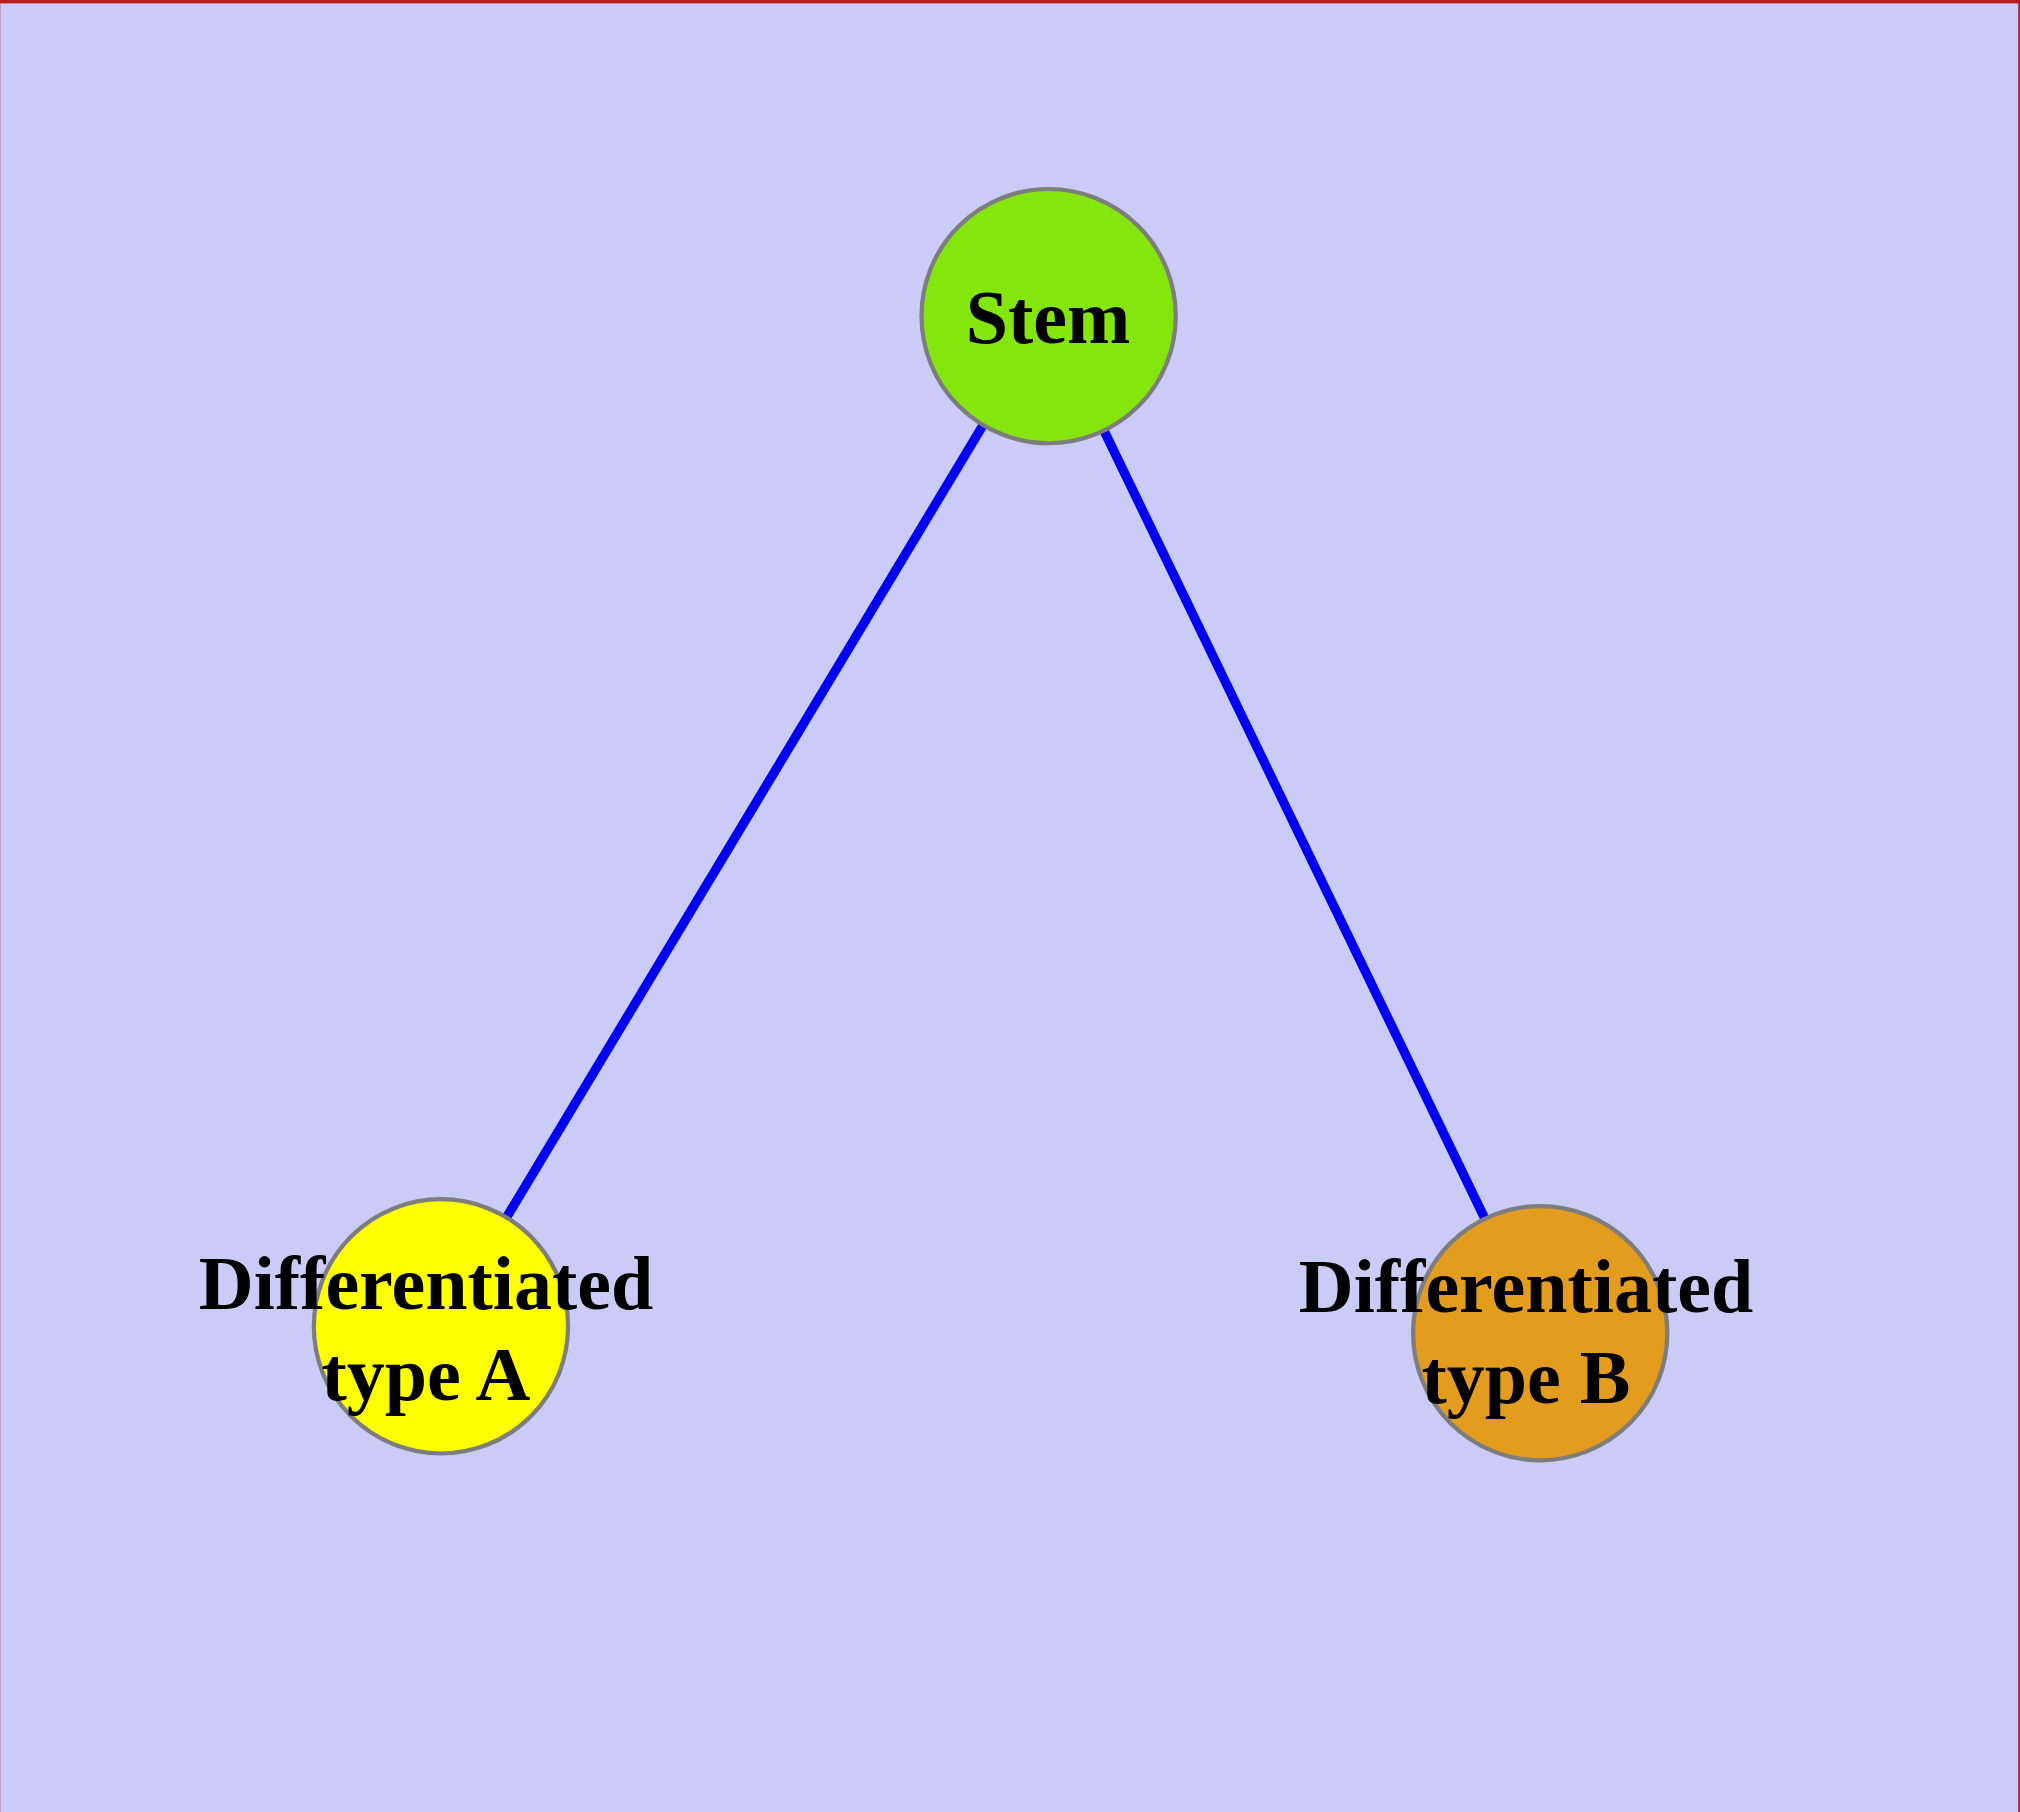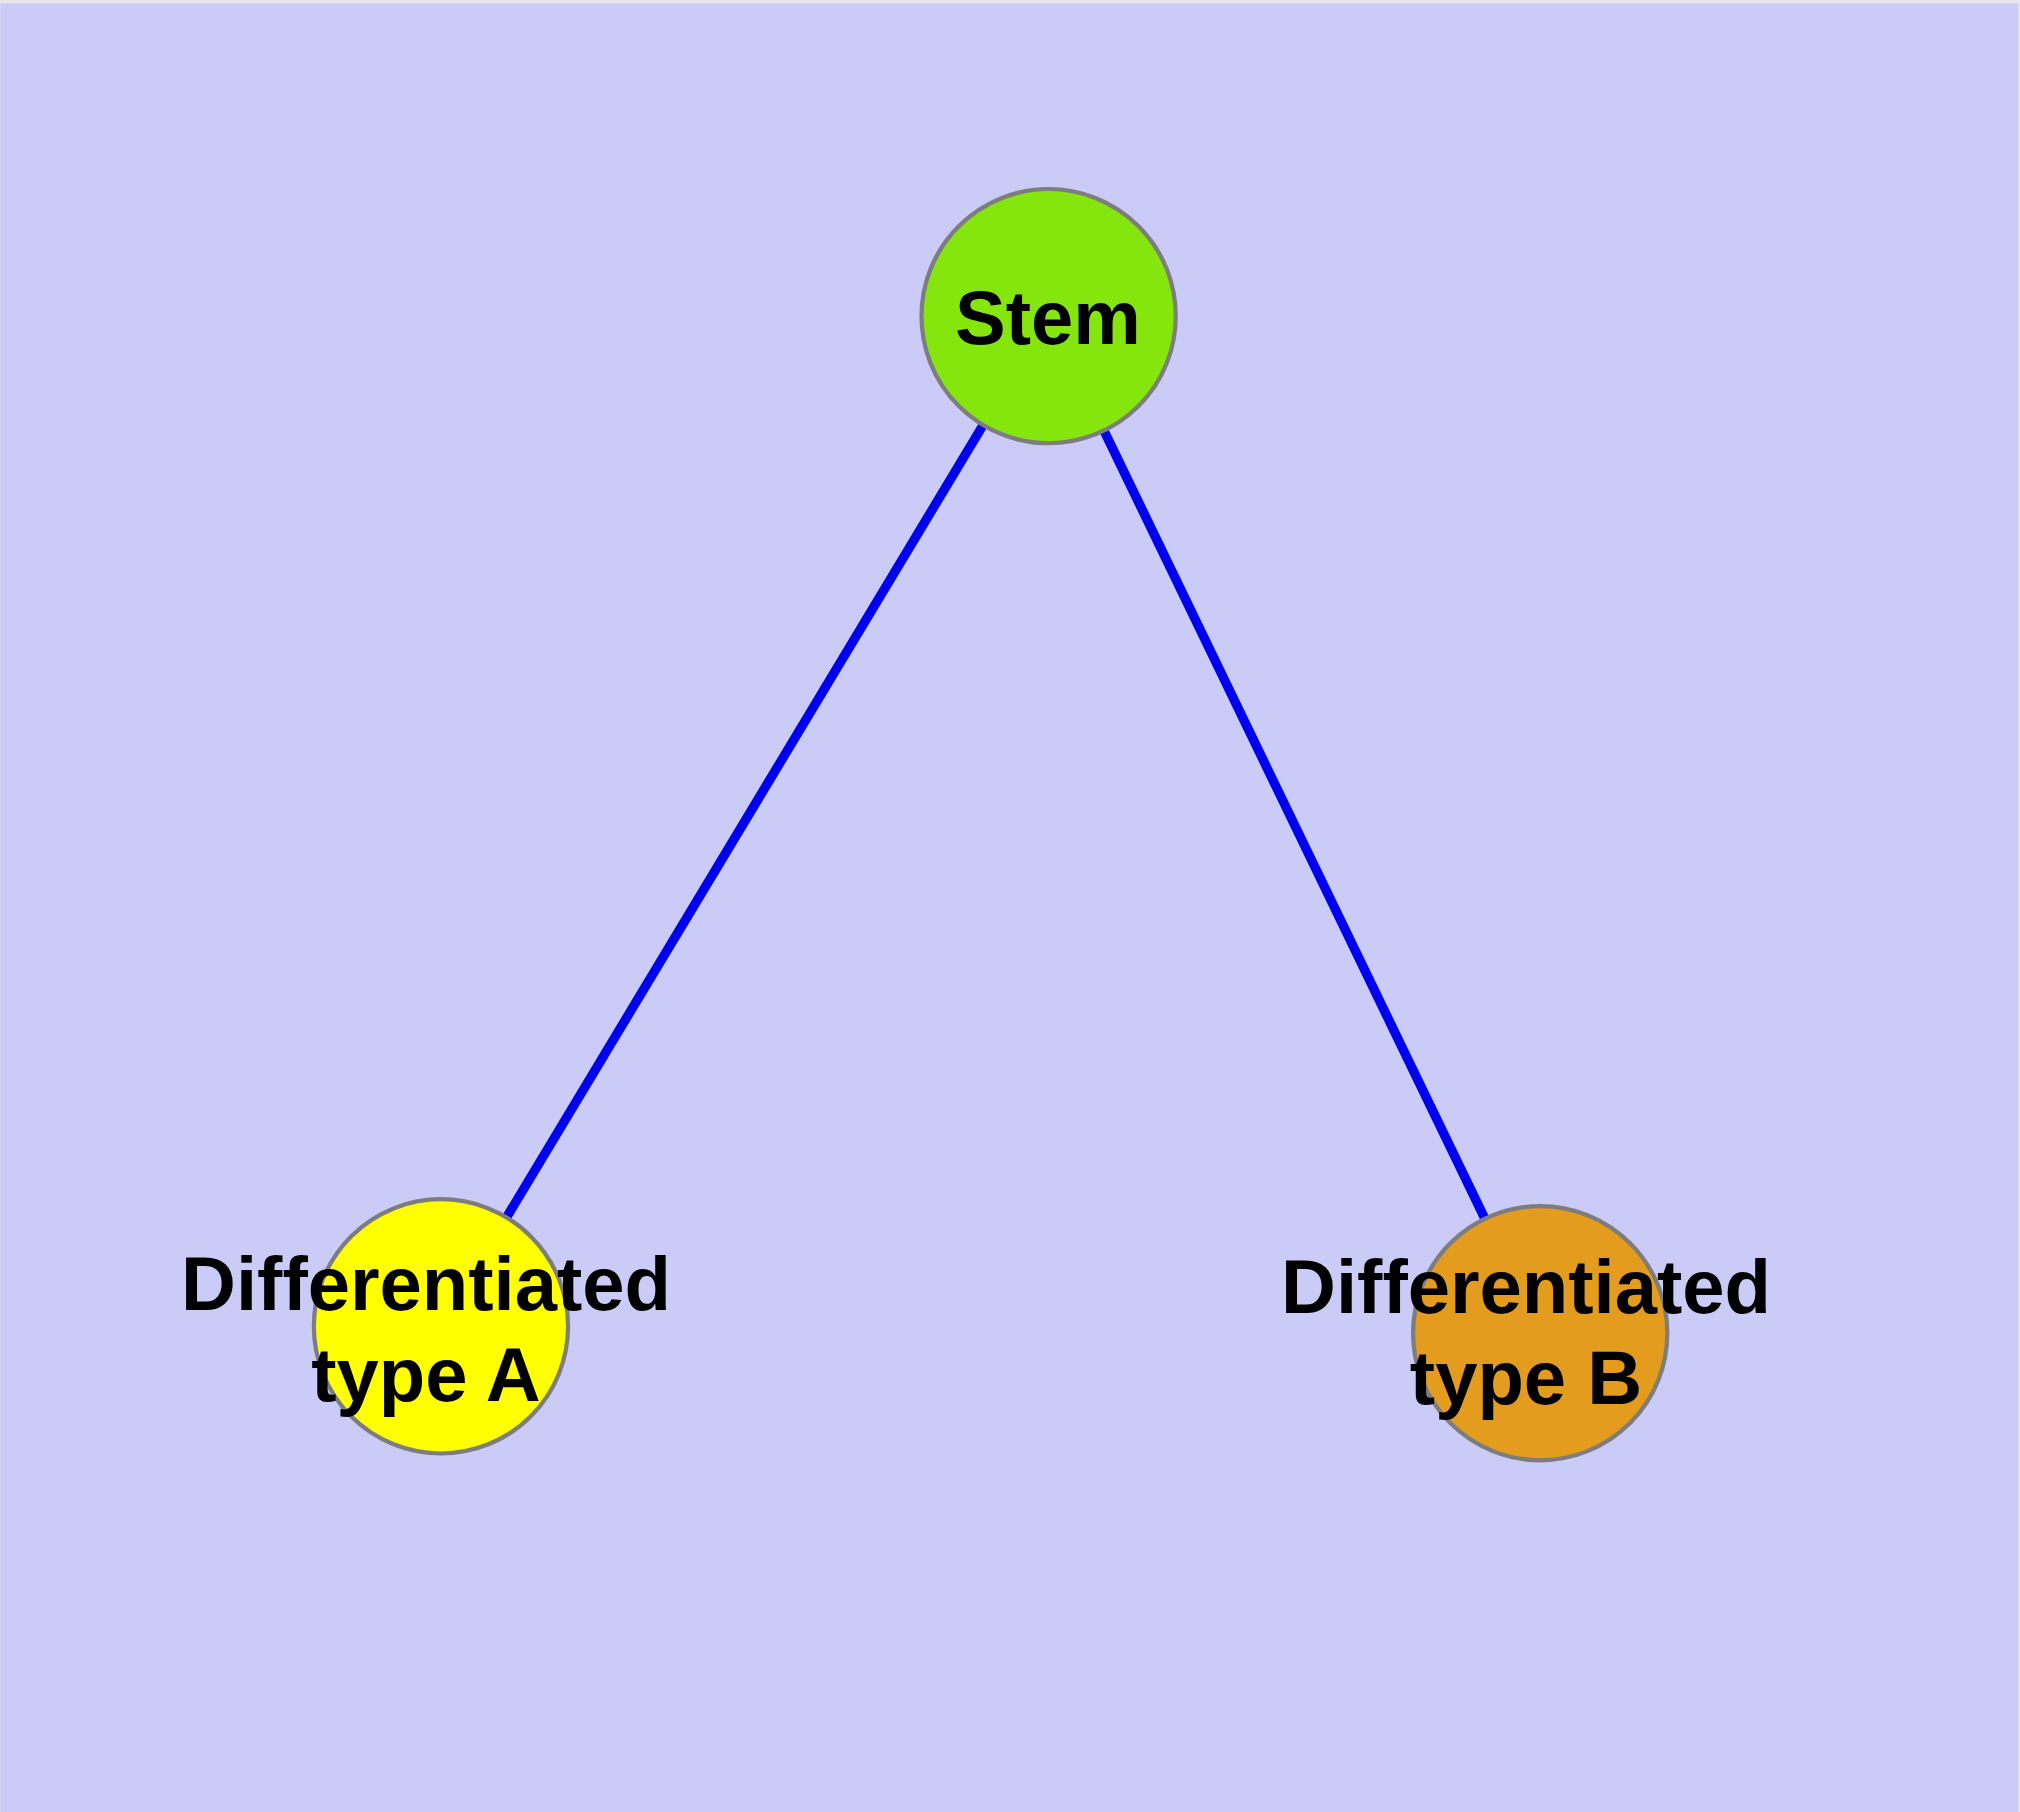--- a/index.html
+++ b/index.html
@@ -5,22 +5,23 @@
   html, body {
     margin: 0;
     padding: 0;
     background: #ffffff;
     font-family: "Liberation Sans", sans-serif;
   }
   .canvas {
     position: relative;
     width: 2021px;
     height: 1812px;
-    background: #e5e5e5;
+    background: #b91c1c;
     overflow: hidden;
+    font-family: Liberation Serif, serif;
   }
   .graph-svg {
     position: absolute;
     left: 0;
     top: 0;
     width: 2021px;
     height: 1812px;
     display: block;
   }
   .node-label {

